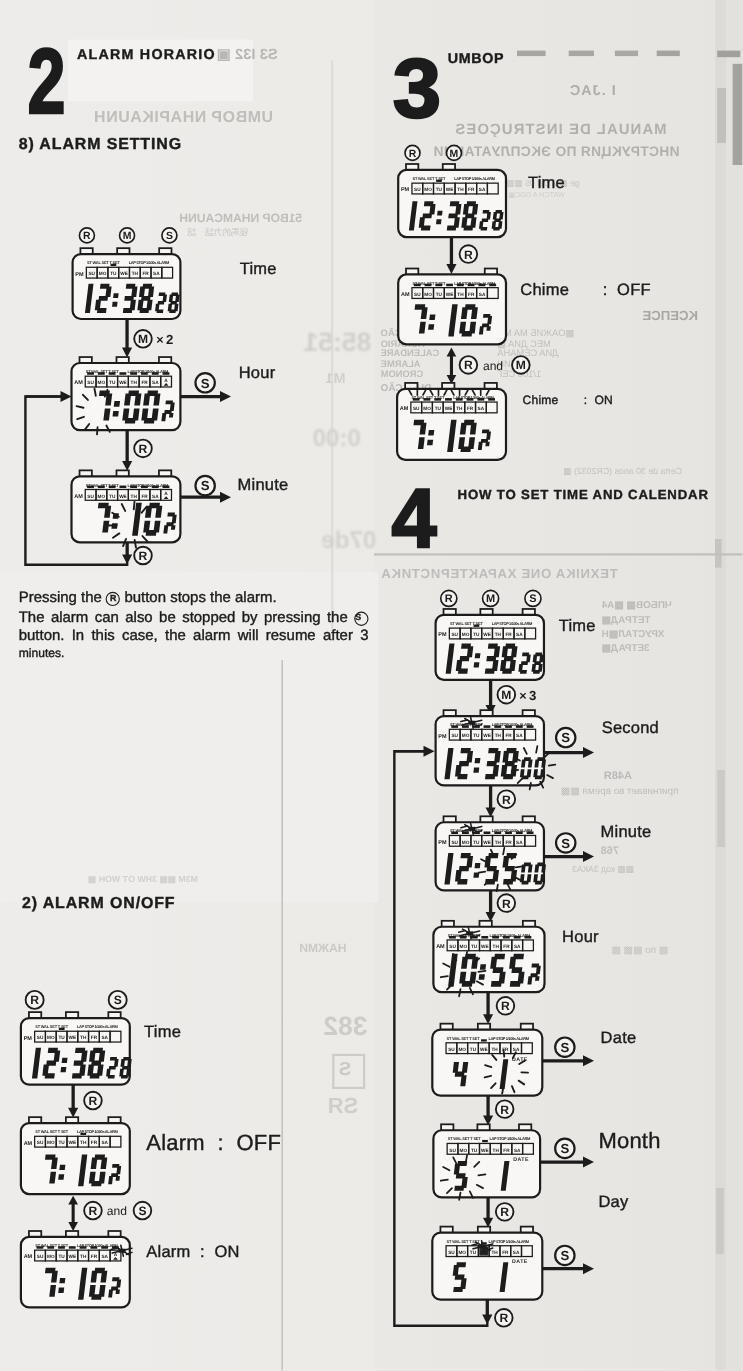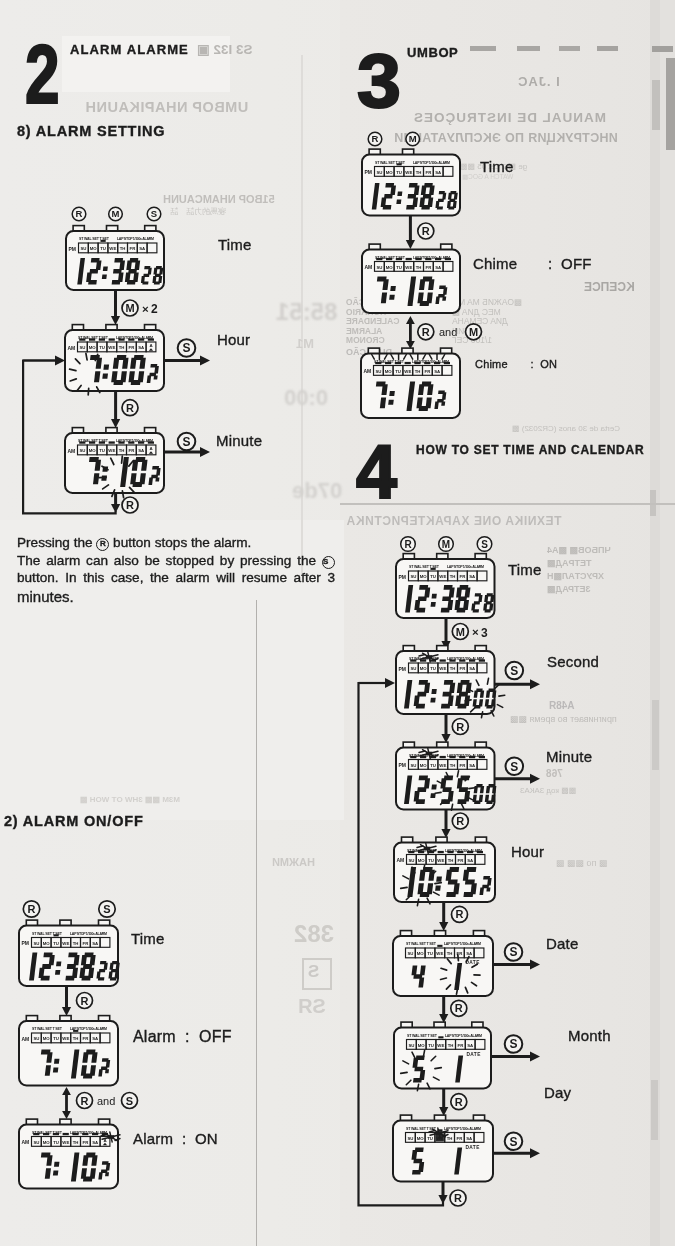--- a/index.html
+++ b/index.html
@@ -90,71 +90,71 @@
 <div class="gr mir" style="left:547px;top:571px;font-size:9px;font-weight:bold;color:#bebcb9">XРУСТAЛ▩H</div>
 <div class="gr mir" style="left:547px;top:584px;font-size:9px;font-weight:bold;color:#bebcb9">3ЕТРАД▩</div>
 <div class="gr mir" style="left:549px;top:700px;font-size:10px;font-weight:bold;color:#bbb9b9">A48Я</div>
 <div class="gr mir" style="left:510px;top:714px;font-size:9px;color:#bfbdba">пригнивает во время ▩▩</div>
 <div class="gr mir" style="left:546px;top:768px;font-size:10px;font-weight:bold;color:#c0bebb">768</div>
 <div class="gr mir" style="left:520px;top:786px;font-size:8px;color:#c4c2bf">▩▩ код 3АКА3</div>
 <div class="gr mir" style="left:556px;top:858px;font-size:9px;color:#c4c2bf">▩ по ▩▩ ▩</div>
 
 <div class="t" style="left:25px;top:26px;font-size:84px;font-weight:bold;transform:scale(0.74,1);transform-origin:left top;-webkit-text-stroke:2.2px #1c1c1c">2</div>
 
-<div class="t" style="left:70px;top:42px;font-size:13px;font-weight:bold;letter-spacing:1.1px">ALARM ALARME</div>
+<div class="t" style="left:70px;top:42px;font-size:13px;font-weight:bold;letter-spacing:1.1px">ALARM HORARIO</div>
 
 <div class="t" style="left:17px;top:123px;font-size:14.5px;font-weight:bold;letter-spacing:0.8px">8) ALARM SETTING</div>
 
 <div class="t" style="left:357px;top:37px;font-size:76px;font-weight:bold;transform:scale(1.04,1);transform-origin:left top;-webkit-text-stroke:2.2px #1c1c1c">3</div>
 
 <div class="t" style="left:407px;top:45px;font-size:13px;font-weight:bold;letter-spacing:0.6px">UMBOP</div>
 
 <div class="t" style="left:356px;top:428px;font-size:76px;font-weight:bold;transform:scale(0.97,1);transform-origin:left top;-webkit-text-stroke:2.2px #1c1c1c">4</div>
 
 <div class="t" style="left:416px;top:443px;font-size:12px;font-weight:bold;letter-spacing:0.75px">HOW TO SET TIME AND CALENDAR</div>
 
-<div class="t" style="left:4px;top:813px;font-size:14.5px;font-weight:bold;letter-spacing:0.8px">2) ALARM ON/OFF</div>
+<div class="t" style="left:20px;top:813px;font-size:14.5px;font-weight:bold;letter-spacing:0.8px">2) ALARM ON/OFF</div>
 
 <div class="t" style="left:17px;top:535px;font-size:13.6px">Pressing the <span style="display:inline-block;width:11px;height:11px;border:1.3px solid #1c1c1c;border-radius:50%;font-size:8px;line-height:10px;text-align:center;vertical-align:1px;font-weight:bold">R</span> button stops the alarm.</div>
 
 <div class="t" style="left:17px;top:552.5px;font-size:13.6px;width:318px;text-align:justify;text-align-last:justify;white-space:normal">The alarm can also be stopped by pressing the <span style="display:inline-block;width:11px;height:11px;border:1.3px solid #1c1c1c;border-radius:50%;font-size:8px;line-height:10px;text-align:center;vertical-align:1px;font-weight:bold">S</span></div>
 
 <div class="t" style="left:17px;top:570px;font-size:13.6px;width:318px;text-align:justify;text-align-last:justify;white-space:normal">button. In this case, the alarm will resume after 3</div>
 
-<div class="t" style="left:17px;top:587.5px;font-size:15px">minutes.</div>
+<div class="t" style="left:17px;top:587.5px;font-size:11px">minutes.</div>
 
 <div class="t" style="left:218px;top:236px;font-size:15px;letter-spacing:0.2px">Time</div>
 
 <div class="t" style="left:217px;top:331px;font-size:15px;letter-spacing:0.2px">Hour</div>
 
 <div class="t" style="left:216px;top:432px;font-size:15px;letter-spacing:0.2px">Minute</div>
 
 <div class="t" style="left:131px;top:930px;font-size:15px;letter-spacing:0.2px">Time</div>
 
-<div class="t" style="left:133px;top:1028px;font-size:16px;letter-spacing:0.2px">Alarm&nbsp; :&nbsp; OFF</div>
+<div class="t" style="left:133px;top:1028px;font-size:20px;letter-spacing:0.2px">Alarm&nbsp; :&nbsp; OFF</div>
 
 <div class="t" style="left:133px;top:1130px;font-size:15px;letter-spacing:0.2px">Alarm&nbsp; :&nbsp; ON</div>
 
 <div class="t" style="left:480px;top:158px;font-size:15px;letter-spacing:0.2px">Time</div>
 
 <div class="t" style="left:473px;top:255px;font-size:15px;letter-spacing:0.2px">Chime&nbsp;&nbsp;&nbsp;&nbsp;&nbsp;&nbsp; :&nbsp; OFF</div>
 
 <div class="t" style="left:475px;top:358px;font-size:11px;letter-spacing:0.2px">Chime&nbsp;&nbsp;&nbsp;&nbsp;&nbsp;&nbsp; :&nbsp; ON</div>
 
 <div class="t" style="left:508px;top:561px;font-size:15px;letter-spacing:0.2px">Time</div>
 
 <div class="t" style="left:547px;top:653px;font-size:15px;letter-spacing:0.2px">Second</div>
 
 <div class="t" style="left:546px;top:748px;font-size:15px;letter-spacing:0.2px">Minute</div>
 
 <div class="t" style="left:511px;top:843px;font-size:15px;letter-spacing:0.2px">Hour</div>
 
 <div class="t" style="left:546px;top:935px;font-size:15px;letter-spacing:0.2px">Date</div>
 
-<div class="t" style="left:568px;top:1027px;font-size:15px;letter-spacing:0.2px">Month</div>
+<div class="t" style="left:544px;top:1027px;font-size:20px;letter-spacing:0.2px">Month</div>
 
 <div class="t" style="left:544px;top:1084px;font-size:15px;letter-spacing:0.2px">Day</div>
 <svg width="675" height="1246" style="position:absolute;left:0;top:0">
 
 <g>
       <circle cx="79" cy="214" r="6.8" fill="#f4f3f1" stroke="#1c1c1c" stroke-width="1.5"></circle>
       <text x="79" y="217.4" font-size="9.5" font-weight="bold" fill="#1c1c1c" text-anchor="middle" font-family="Liberation Sans, sans-serif">R</text>
       <circle cx="115.5" cy="214" r="6.8" fill="#f4f3f1" stroke="#1c1c1c" stroke-width="1.5"></circle>
       <text x="115.5" y="217.4" font-size="9.5" font-weight="bold" fill="#1c1c1c" text-anchor="middle" font-family="Liberation Sans, sans-serif">M</text>
       <circle cx="154" cy="214" r="6.8" fill="#f4f3f1" stroke="#1c1c1c" stroke-width="1.5"></circle>

